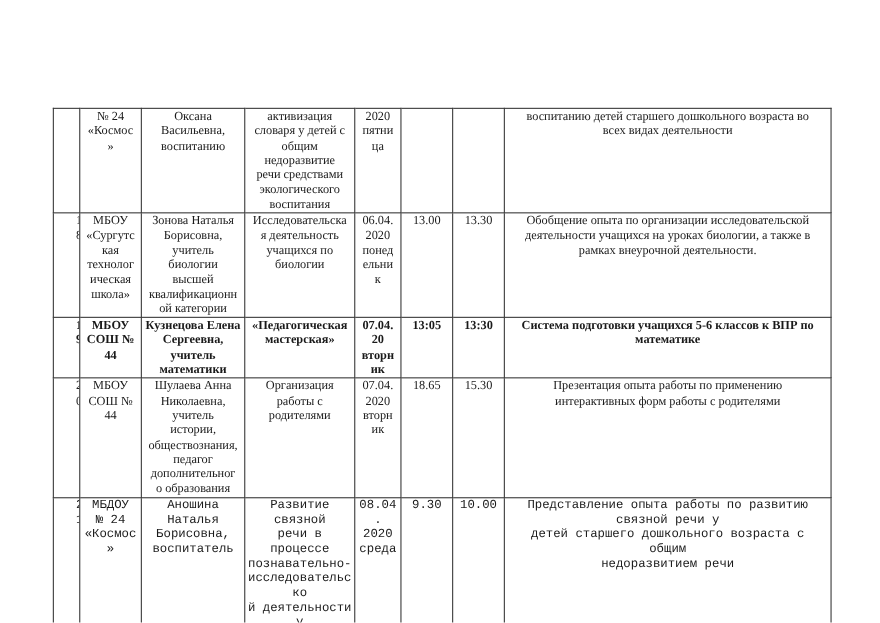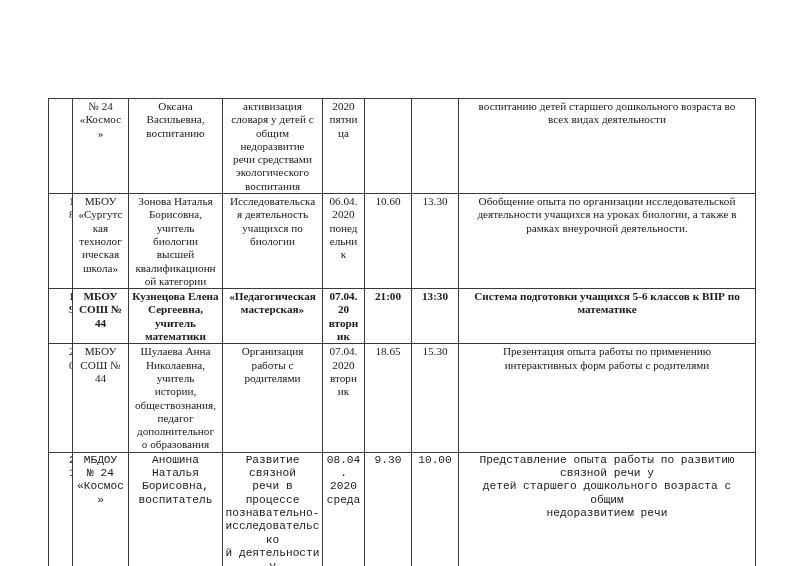--- a/index.html
+++ b/index.html
@@ -104,42 +104,42 @@
 ой  категории</td>
       <td class="nowrapbr">Исследовательска
 я  деятельность
 учащихся по
 биологии</td>
       <td class="nowrapbr">06.04.
 2020
 понед
 ельни
 к</td>
-      <td class="nowrapbr">10.60</td>
+      <td class="nowrapbr">13.00</td>
       <td class="nowrapbr">13.30</td>
       <td class="desc nowrapbr">Обобщение  опыта по организации исследовательской
 деятельности  учащихся на уроках биологии, а  также в
 рамках внеурочной  деятельности.</td>
     </tr>
     <tr class="r-19">
       <td class="num nowrapbr">19</td>
       <td class="nowrapbr">МБОУ
 СОШ №
 44</td>
       <td class="nowrapbr">Кузнецова Елена
 Сергеевна,
 учитель
 математики</td>
       <td class="nowrapbr">«Педагогическая
 мастерская»</td>
       <td class="nowrapbr">07.04.
 20
 вторн
 ик</td>
-      <td class="nowrapbr">21:00</td>
+      <td class="nowrapbr">13:05</td>
       <td class="nowrapbr">13:30</td>
       <td class="desc nowrapbr">Система подготовки учащихся 5-6 классов к ВПР по
 математике</td>
     </tr>
     <tr class="r-20">
       <td class="num nowrapbr">20</td>
       <td class="nowrapbr">МБОУ
 СОШ №
 44</td>
       <td class="nowrapbr">Шулаева Анна

